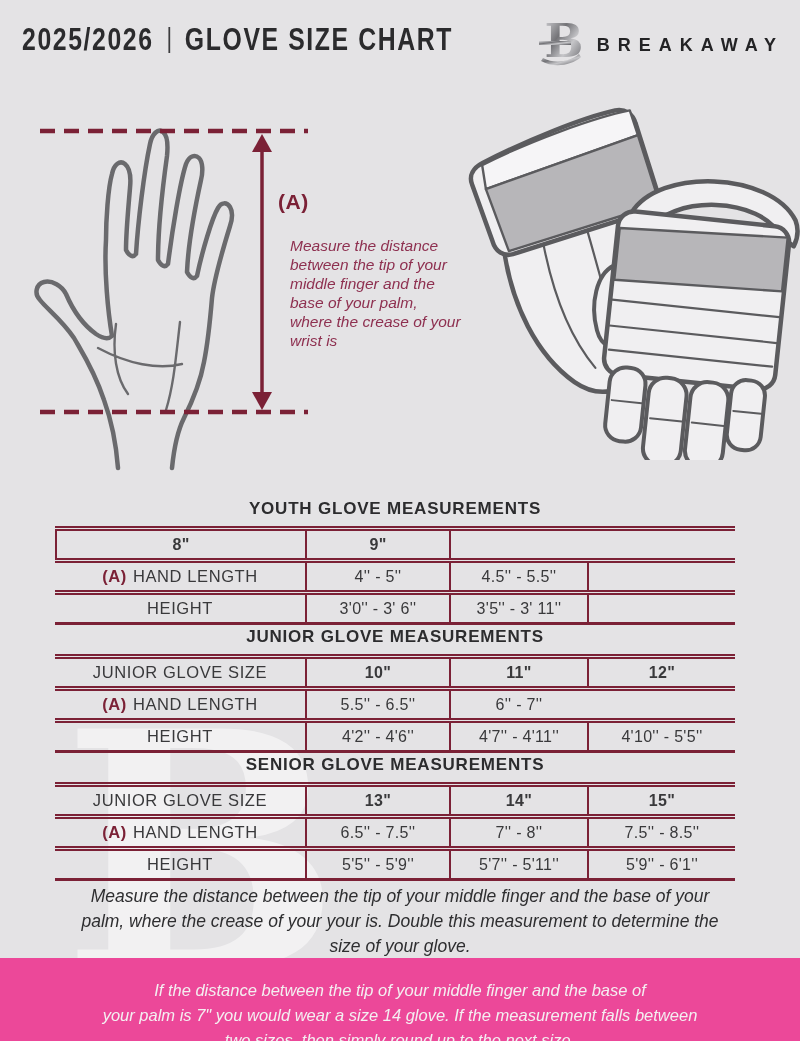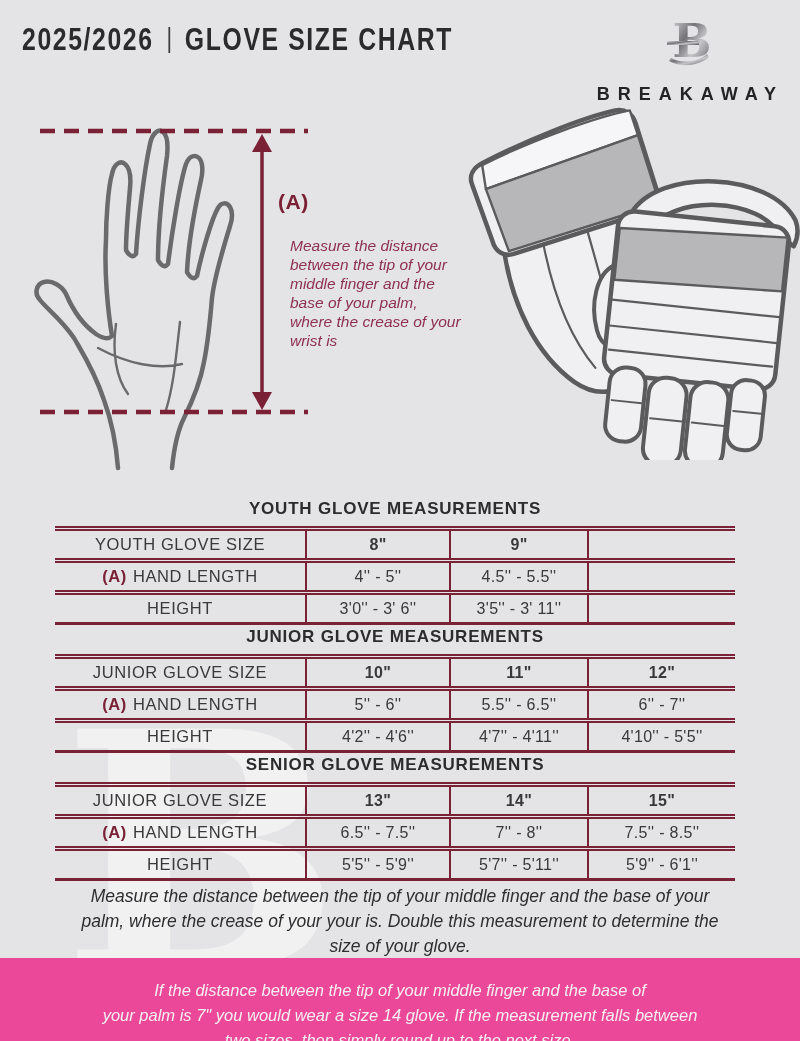--- a/index.html
+++ b/index.html
@@ -18,21 +18,21 @@
 
   
   .watermark{position:absolute;left:62px;top:688px;font-family:"DejaVu Serif",serif;
     font-weight:bold;font-size:330px;line-height:1;color:rgba(255,255,255,0.5);}
 
   
   .header-title{position:absolute;left:22px;top:22px;display:flex;align-items:center;
     transform:scaleX(0.8);transform-origin:left center;white-space:nowrap;}
   .season,.doc-title{font-size:31px;font-weight:bold;letter-spacing:2px;color:#2b2b2d;}
   .title-divider{font-size:27px;font-weight:normal;color:#3c3c3e;margin:0 16px 3px 16px;}
-  .brand{position:absolute;right:16px;top:16px;display:flex;align-items:center;gap:10px;flex-direction:column;}
+  .brand{position:absolute;right:16px;top:16px;display:flex;align-items:center;gap:10px;}
   .brand-name{font-size:18px;font-weight:bold;letter-spacing:8px;color:#232325;padding-top:6px;}
 
   
   .diagram-label{position:absolute;left:278px;top:190px;font-size:21px;font-weight:bold;
     color:var(--maroon);letter-spacing:0.5px;}
   .diagram-desc{position:absolute;left:290px;top:236px;width:200px;font-size:15.5px;
     font-style:italic;color:var(--maroon-soft);line-height:19px;}
 
   
   .tbl{position:absolute;left:55px;width:680px;}
@@ -169,21 +169,20 @@
       <rect x="108" y="224" width="38" height="86" rx="17" fill="#f0eff1" stroke-width="4"></rect>
       <rect x="148" y="218" width="34" height="70" rx="15" fill="#f0eff1" stroke-width="4"></rect>
       <path d="M30 252 H60 M70 266 H102 M112 266 H144 M152 250 H180" fill="none" stroke-width="2"></path>
     </g>
   </svg>
 
   <div class="tbl" style="top:499px;">
     <div class="tbl-title">YOUTH GLOVE MEASUREMENTS</div>
     <div class="grid">
       <div class="trow">
-        <div class="cell lbl">YOUTH GLOVE SIZE</div>
         <div class="cell hdr vline">8"</div>
         <div class="cell hdr vline">9"</div>
         <div class="cell hdr vline"></div>
       </div>
       <div class="trow">
         <div class="cell lbl">
           <span class="a-prefix">(A)</span>
           <span>HAND LENGTH</span>
         </div>
         <div class="cell vline">4'' - 5''</div>
@@ -206,21 +205,20 @@
         <div class="cell lbl">JUNIOR GLOVE SIZE</div>
         <div class="cell hdr vline">10"</div>
         <div class="cell hdr vline">11"</div>
         <div class="cell hdr vline">12"</div>
       </div>
       <div class="trow">
         <div class="cell lbl">
           <span class="a-prefix">(A)</span>
           <span>HAND LENGTH</span>
         </div>
-        <div class="cell vline">5'' - 6''</div>
         <div class="cell vline">5.5'' - 6.5''</div>
         <div class="cell vline">6'' - 7''</div>
       </div>
       <div class="trow">
         <div class="cell lbl">HEIGHT</div>
         <div class="cell vline">4'2'' - 4'6''</div>
         <div class="cell vline">4'7'' - 4'11''</div>
         <div class="cell vline">4'10'' - 5'5''</div>
       </div>
     </div>

